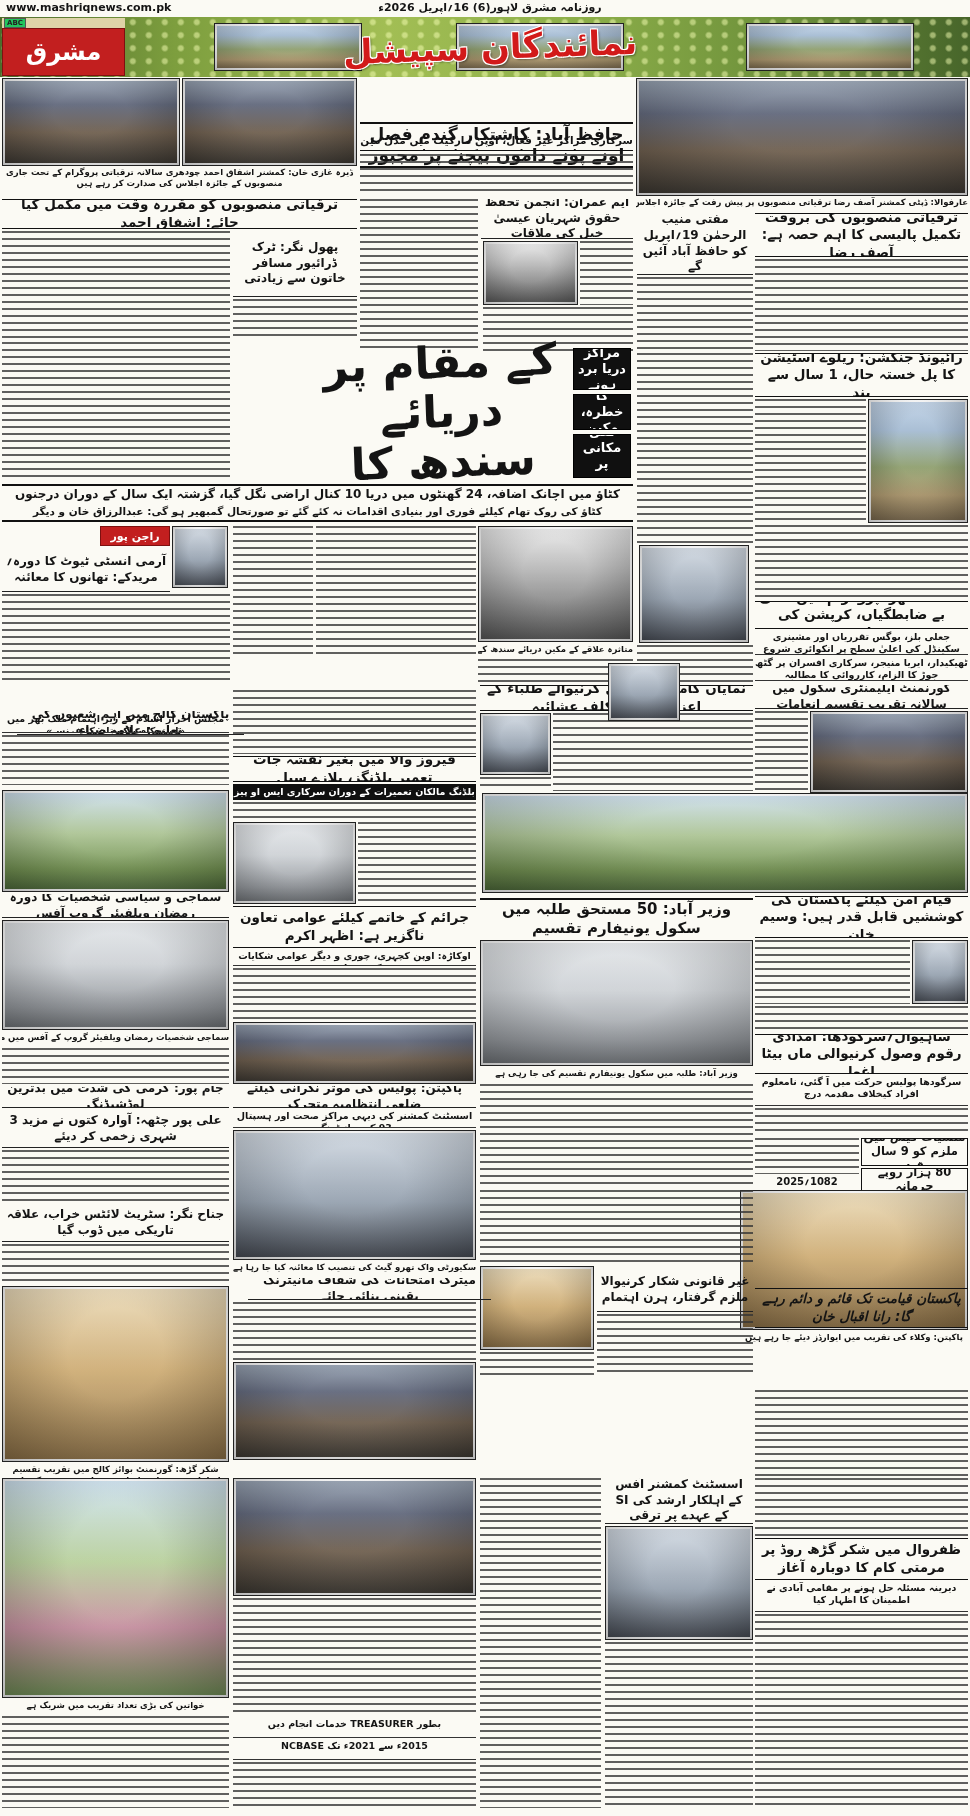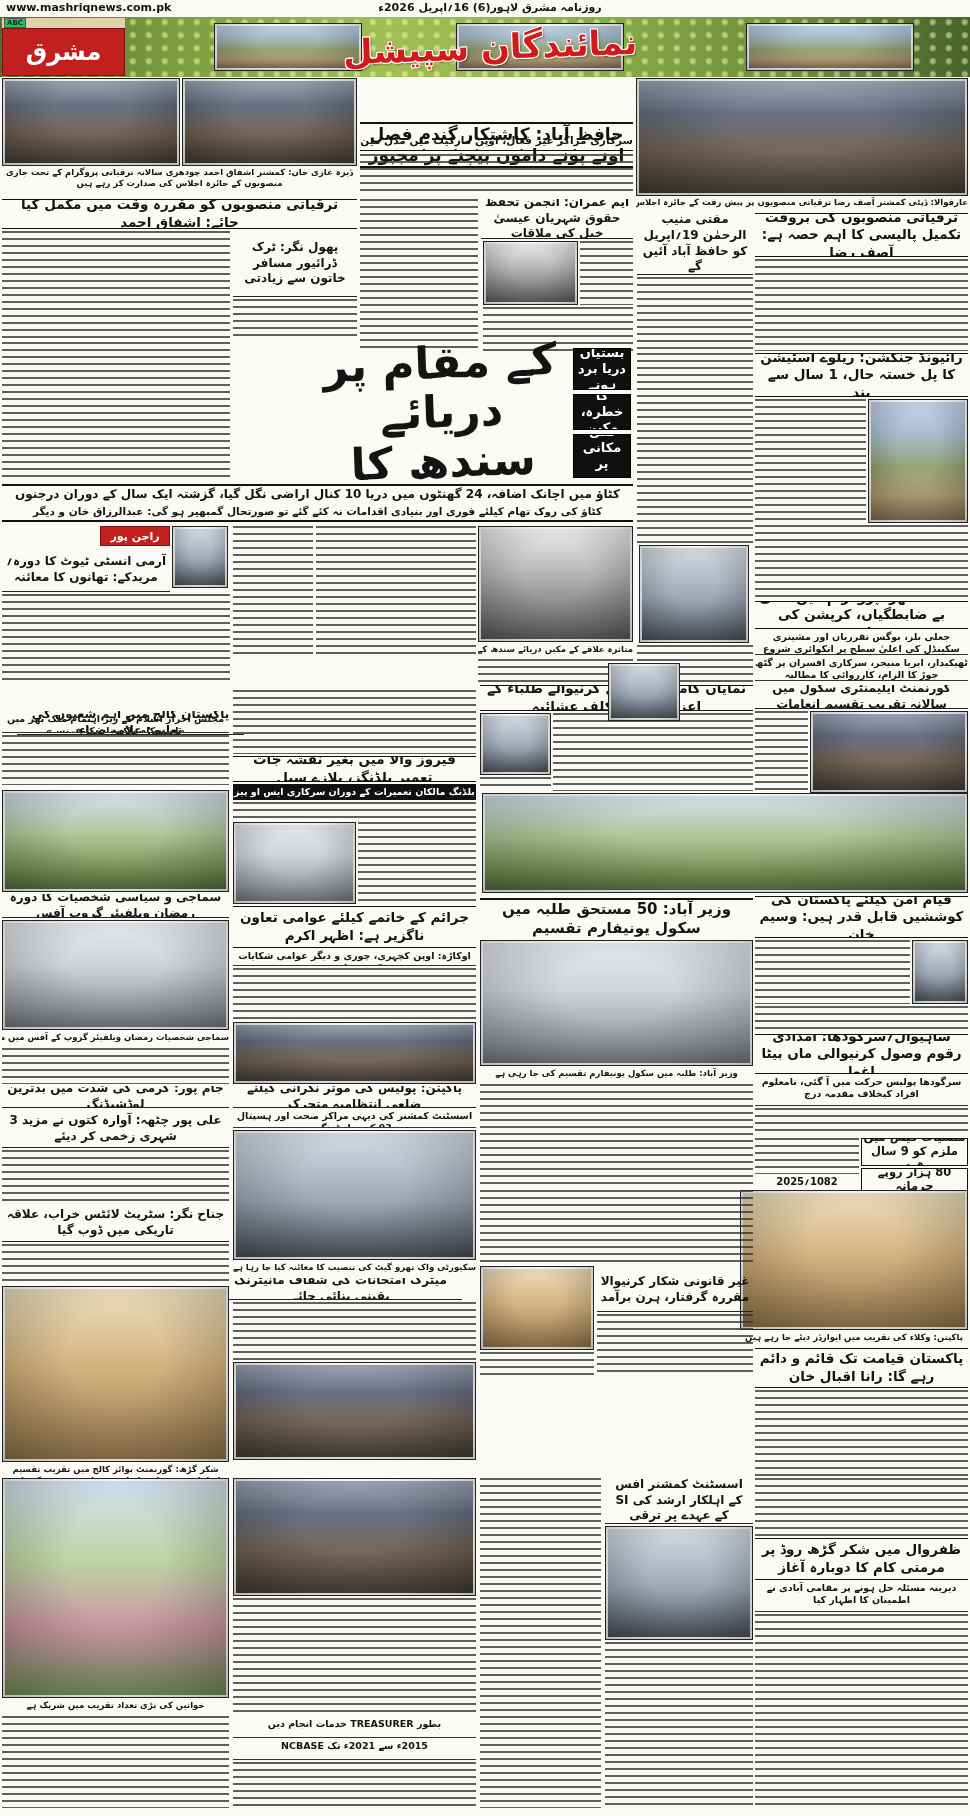--- a/index.html
+++ b/index.html
@@ -83,21 +83,21 @@
   <div class="abs tx" style="left:360px;top:199px;width:118px;height:152px;"></div>
 
   <div class="abs ph pm" style="left:182px;top:78px;width:175px;height:88px;"></div>
   <div class="abs ph pm" style="left:2px;top:78px;width:178px;height:88px;"></div>
   <div class="abs cap two" style="left:2px;top:167px;width:355px;height:30px;">ڈیرہ غازی خان: کمشنر اشفاق احمد چودھری سالانہ ترقیاتی پروگرام کے تحت جاری منصوبوں کے جائزہ اجلاس کی صدارت کر رہے ہیں</div>
   <div class="abs h2" style="left:2px;top:199px;width:355px;height:30px;">ترقیاتی منصوبوں کو مقررہ وقت میں مکمل کیا جائے: اشفاق احمد</div>
   <div class="abs h3" style="left:233px;top:231px;width:124px;height:66px;">پھول نگر: ٹرک ڈرائیور مسافر خاتون سے زیادتی</div>
   <div class="abs tx" style="left:233px;top:299px;width:124px;height:40px;"></div>
   <div class="abs tx" style="left:2px;top:231px;width:228px;height:108px;"></div>
 
-  <div class="abs rev" style="left:573px;top:348px;width:58px;height:42px;">بستیاں دریا برد ہونے</div>
+  <div class="abs rev" style="left:573px;top:348px;width:58px;height:42px;">مراکز دریا برد ہونے</div>
   <div class="abs rev" style="left:573px;top:394px;width:58px;height:36px;">کا خطرہ، مکین</div>
   <div class="abs rev" style="left:573px;top:434px;width:58px;height:44px;">نقل مکانی پر مجبور</div>
   <div class="abs callig" style="left:312px;top:342px;width:259px;height:140px;">ٹھل مہتم کے مقام پر دریائے سندھ کا کٹاؤ</div>
   <div class="abs deck" style="left:2px;top:484px;width:631px;height:20px;">کٹاؤ میں اچانک اضافہ، 24 گھنٹوں میں دریا 10 کنال اراضی نگل گیا، گزشتہ ایک سال کے دوران درجنوں مربع اراضی اور گھر صفحہ ہستی سے مٹ گئے</div>
   <div class="abs deck2" style="left:2px;top:505px;width:631px;height:17px;">کٹاؤ کی روک تھام کیلئے فوری اور بنیادی اقدامات نہ کئے گئے تو صورتحال گمبھیر ہو گی: عبدالرزاق خان و دیگر</div>
   <div class="abs tx" style="left:316px;top:526px;width:160px;height:130px;"></div>
   <div class="abs ph pbw" style="left:478px;top:526px;width:155px;height:116px;"></div>
   <div class="abs cap" style="left:478px;top:644px;width:155px;height:13px;">متاثرہ علاقے کے مکین دریائے سندھ کے کٹاؤ کی نشاندہی کر رہے ہیں</div>
   <div class="abs tx" style="left:478px;top:659px;width:155px;height:26px;"></div>
   <div class="abs tx" style="left:233px;top:526px;width:80px;height:130px;"></div>
@@ -171,28 +171,28 @@
 
   <div class="abs tx" style="left:2px;top:1048px;width:227px;height:36px;"></div>
   <div class="abs h3" style="left:2px;top:1086px;width:227px;height:22px;">جام پور: گرمی کی شدت میں بدترین لوڈشیڈنگ</div>
   <div class="abs h3" style="left:2px;top:1110px;width:227px;height:38px;">علی پور چٹھہ: آوارہ کتوں نے مزید 3 شہری زخمی کر دیئے</div>
   <div class="abs tx" style="left:2px;top:1150px;width:227px;height:52px;"></div>
   <div class="abs h3" style="left:2px;top:1204px;width:227px;height:38px;">جناح نگر: سٹریٹ لائٹس خراب، علاقہ تاریکی میں ڈوب گیا</div>
   <div class="abs tx" style="left:2px;top:1244px;width:227px;height:40px;"></div>
 
   <div class="abs ph pt" style="left:740px;top:1190px;width:228px;height:140px;"></div>
   <div class="abs cap" style="left:740px;top:1332px;width:228px;height:13px;">پاکپتن: وکلاء کی تقریب میں ایوارڈز دیئے جا رہے ہیں</div>
-  <div class="abs h2" style="left:755px;top:1348px;width:213px;height:40px;">پاکستان قیامت تک قائم و دائم رہے گا: رانا اقبال خان</div>
+  <div class="abs h2" style="left:755px;top:1288px;width:213px;height:40px;font-style:italic;">پاکستان قیامت تک قائم و دائم رہے گا: رانا اقبال خان</div>
   <div class="abs tx" style="left:755px;top:1390px;width:213px;height:86px;"></div>
   <div class="abs tx" style="left:480px;top:1190px;width:273px;height:74px;"></div>
-  <div class="abs h3" style="left:597px;top:1268px;width:156px;height:44px;">غیر قانونی شکار کرنیوالا مقررہ گرفتار، ہرن برآمد</div>
+  <div class="abs h3" style="left:597px;top:1268px;width:156px;height:44px;">غیر قانونی شکار کرنیوالا ملزم گرفتار، ہرن اہتمام</div>
   <div class="abs ph pt" style="left:480px;top:1266px;width:114px;height:84px;"></div>
   <div class="abs tx" style="left:597px;top:1314px;width:156px;height:62px;"></div>
   <div class="abs tx" style="left:480px;top:1352px;width:114px;height:24px;"></div>
-  <div class="abs h3" style="left:219px;top:1278px;width:243px;height:22px;">میٹرک امتحانات کی شفاف مانیٹرنگ یقینی بنائی جائے</div>
+  <div class="abs h3" style="left:248px;top:1278px;width:243px;height:22px;">میٹرک امتحانات کی شفاف مانیٹرنگ یقینی بنائی جائے</div>
   <div class="abs tx" style="left:233px;top:1302px;width:243px;height:58px;"></div>
   <div class="abs ph pm" style="left:233px;top:1362px;width:243px;height:98px;"></div>
   <div class="abs ph pt" style="left:2px;top:1286px;width:227px;height:176px;"></div>
   <div class="abs cap two" style="left:2px;top:1464px;width:227px;height:30px;">شکر گڑھ: گورنمنٹ بوائز کالج میں تقریب تقسیم انعامات، پرنسپل و اساتذہ مہمان خصوصی کیساتھ موجود ہیں</div>
 
   <div class="abs tx" style="left:755px;top:1478px;width:213px;height:58px;"></div>
   <div class="abs h2" style="left:755px;top:1538px;width:213px;height:42px;">ظفروال میں شکر گڑھ روڈ پر مرمتی کام کا دوبارہ آغاز</div>
   <div class="abs h5" style="left:755px;top:1582px;width:213px;height:30px;">دیرینہ مسئلہ حل ہونے پر مقامی آبادی نے اطمینان کا اظہار کیا</div>
   <div class="abs tx" style="left:755px;top:1614px;width:213px;height:194px;"></div>
   <div class="abs h3" style="left:605px;top:1478px;width:148px;height:46px;">اسسٹنٹ کمشنر آفس کے اہلکار ارشد کی SI کے عہدے پر ترقی</div>

